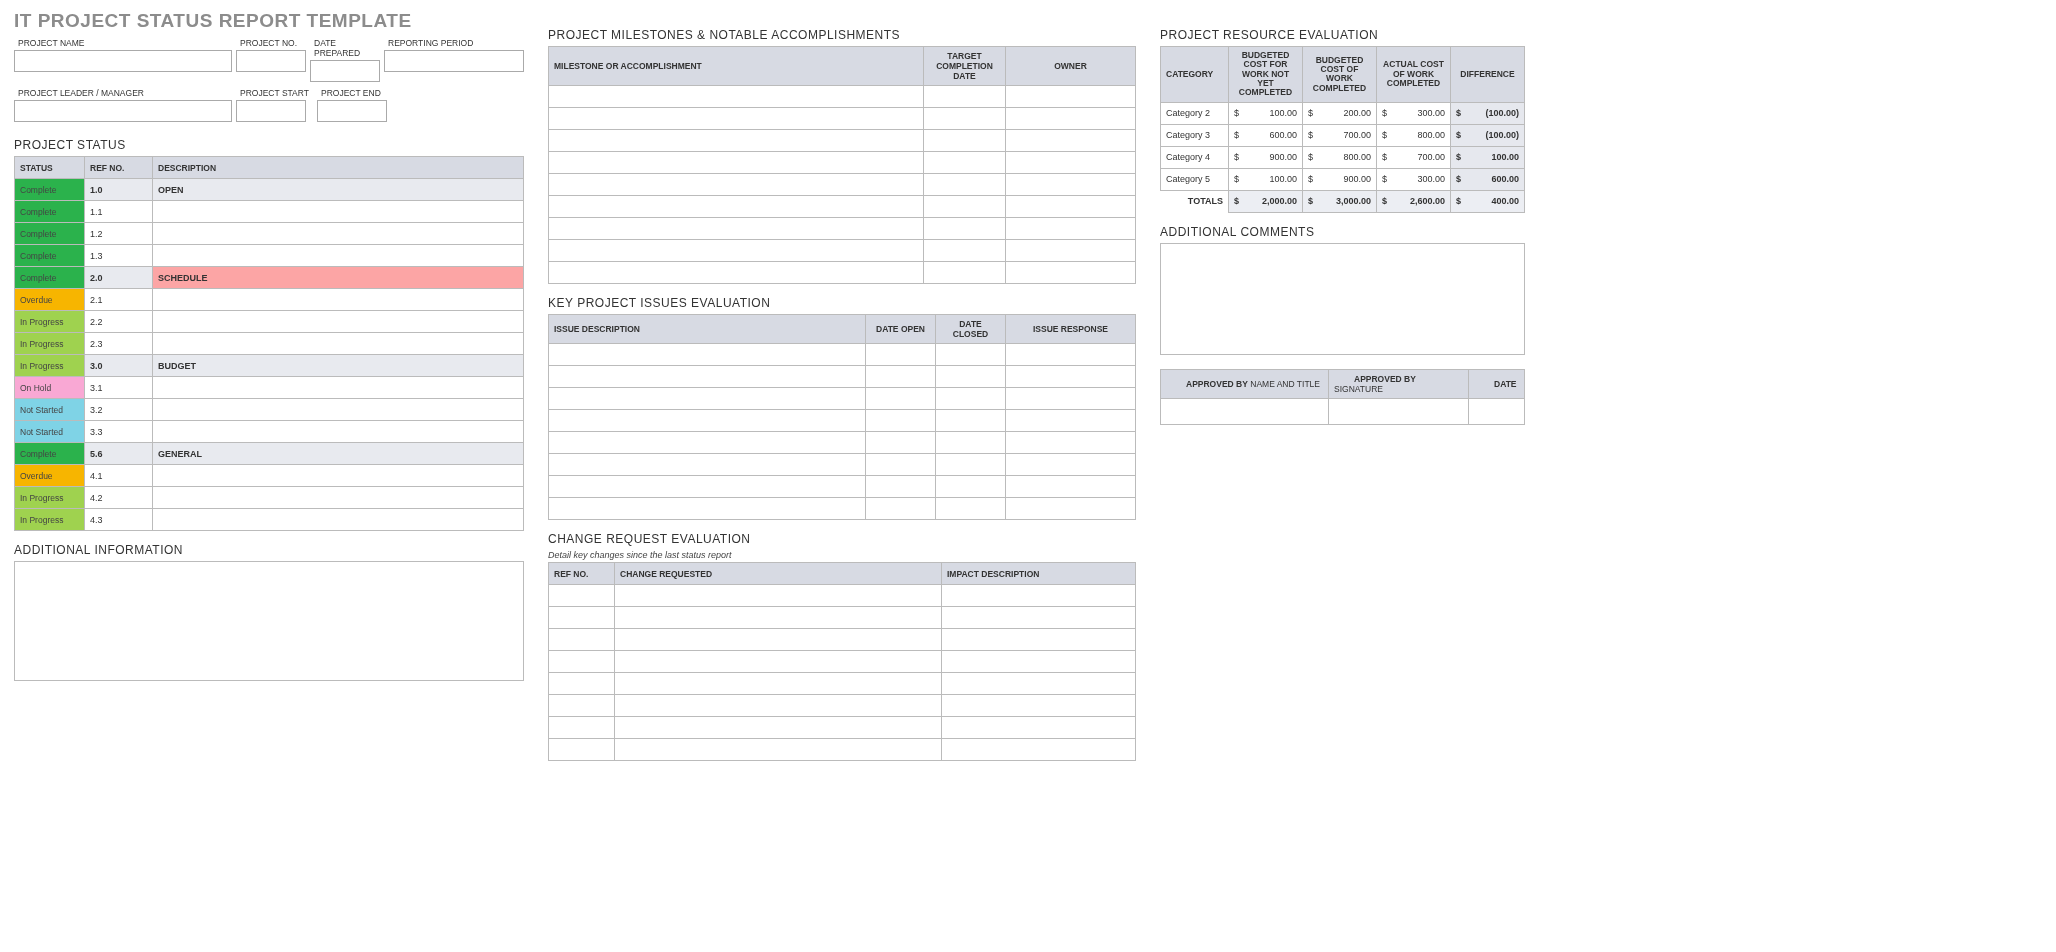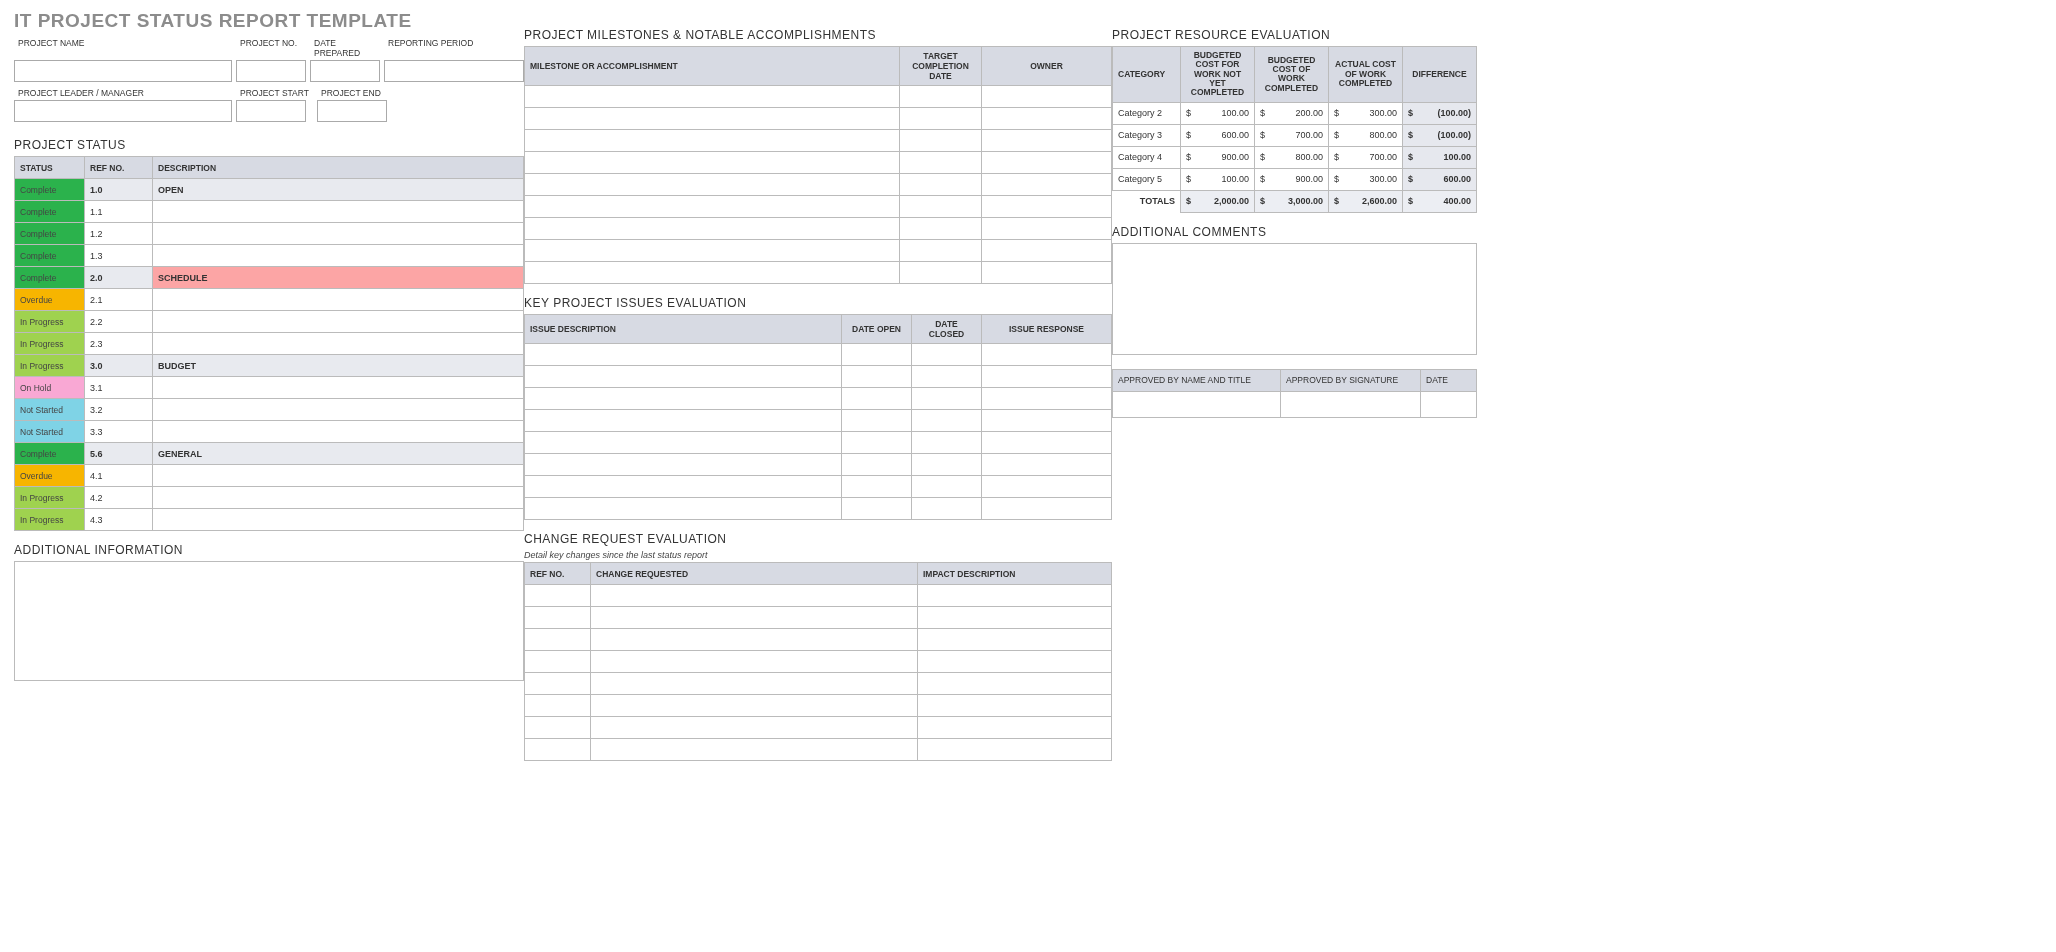--- a/index.html
+++ b/index.html
@@ -5,20 +5,21 @@
   * { box-sizing: border-box; margin: 0; padding: 0; }
   body {
     font-family: "Century Gothic", "Avant Garde", Arial, sans-serif;
     font-size: 10px;
     color: #333;
     background: #fff;
     padding: 10px 14px;
   }
   .page {
     display: flex;
+    gap: 24px;
     align-items: flex-start;
   }
   .col { display: flex; flex-direction: column; }
   .col-1 { width: 510px; }
   .col-2 { width: 588px; }
   .col-3 { width: 365px; }
 
   h1 {
     font-size: 19px;
     font-weight: 700;
@@ -35,21 +36,21 @@
   }
   .subnote {
     font-style: italic;
     font-size: 9px;
     color: #444;
     margin-bottom: 2px;
   }
 
   
   .meta-row { display: flex; gap: 4px; margin-bottom: 4px; }
-  .meta-block { display: flex; flex-direction: column; justify-content: space-between; }
+  .meta-block { display: flex; flex-direction: column; }
   .meta-label {
     font-size: 8.5px;
     color: #333;
     padding: 2px 4px;
   }
   .meta-input {
     border: 1px solid #aaa;
     background: #fff;
     height: 22px;
   }
@@ -124,21 +125,21 @@
     width:100%;
     height:120px;
   }
   .textbox-sm { height:112px; }
 
   
   .tbl-appr col.c1{width:auto;}
   .tbl-appr col.c2{width:140px;}
   .tbl-appr col.c3{width:56px;}
   .tbl-appr th { font-weight:400; font-size:8.5px; }
-  .tbl-appr th b { font-weight:400; }
+  .tbl-appr th b { font-weight:700;margin-left:20px; }
   .tbl-appr td { height:26px; }
 </style>
 </head>
 <body>
 
 <div class="page">
 
   <div class="col col-1">
     <h1>IT PROJECT STATUS REPORT TEMPLATE</h1>
 

